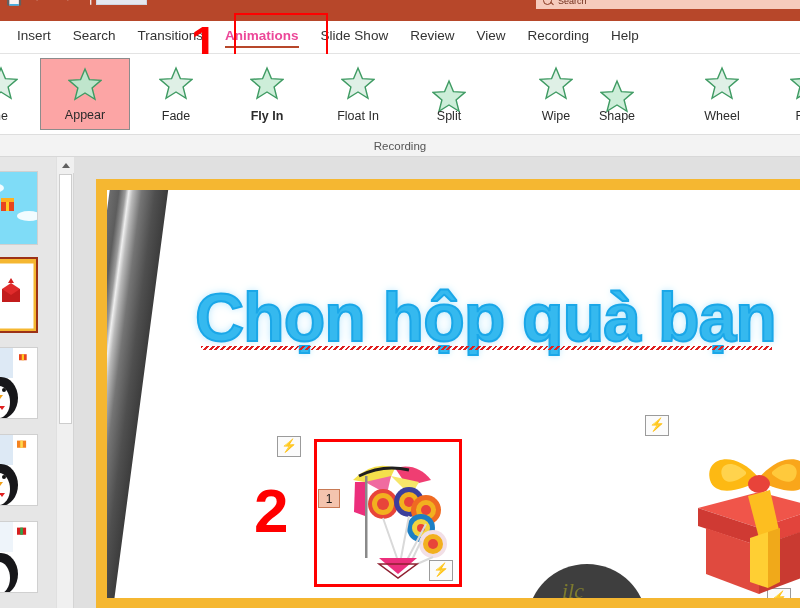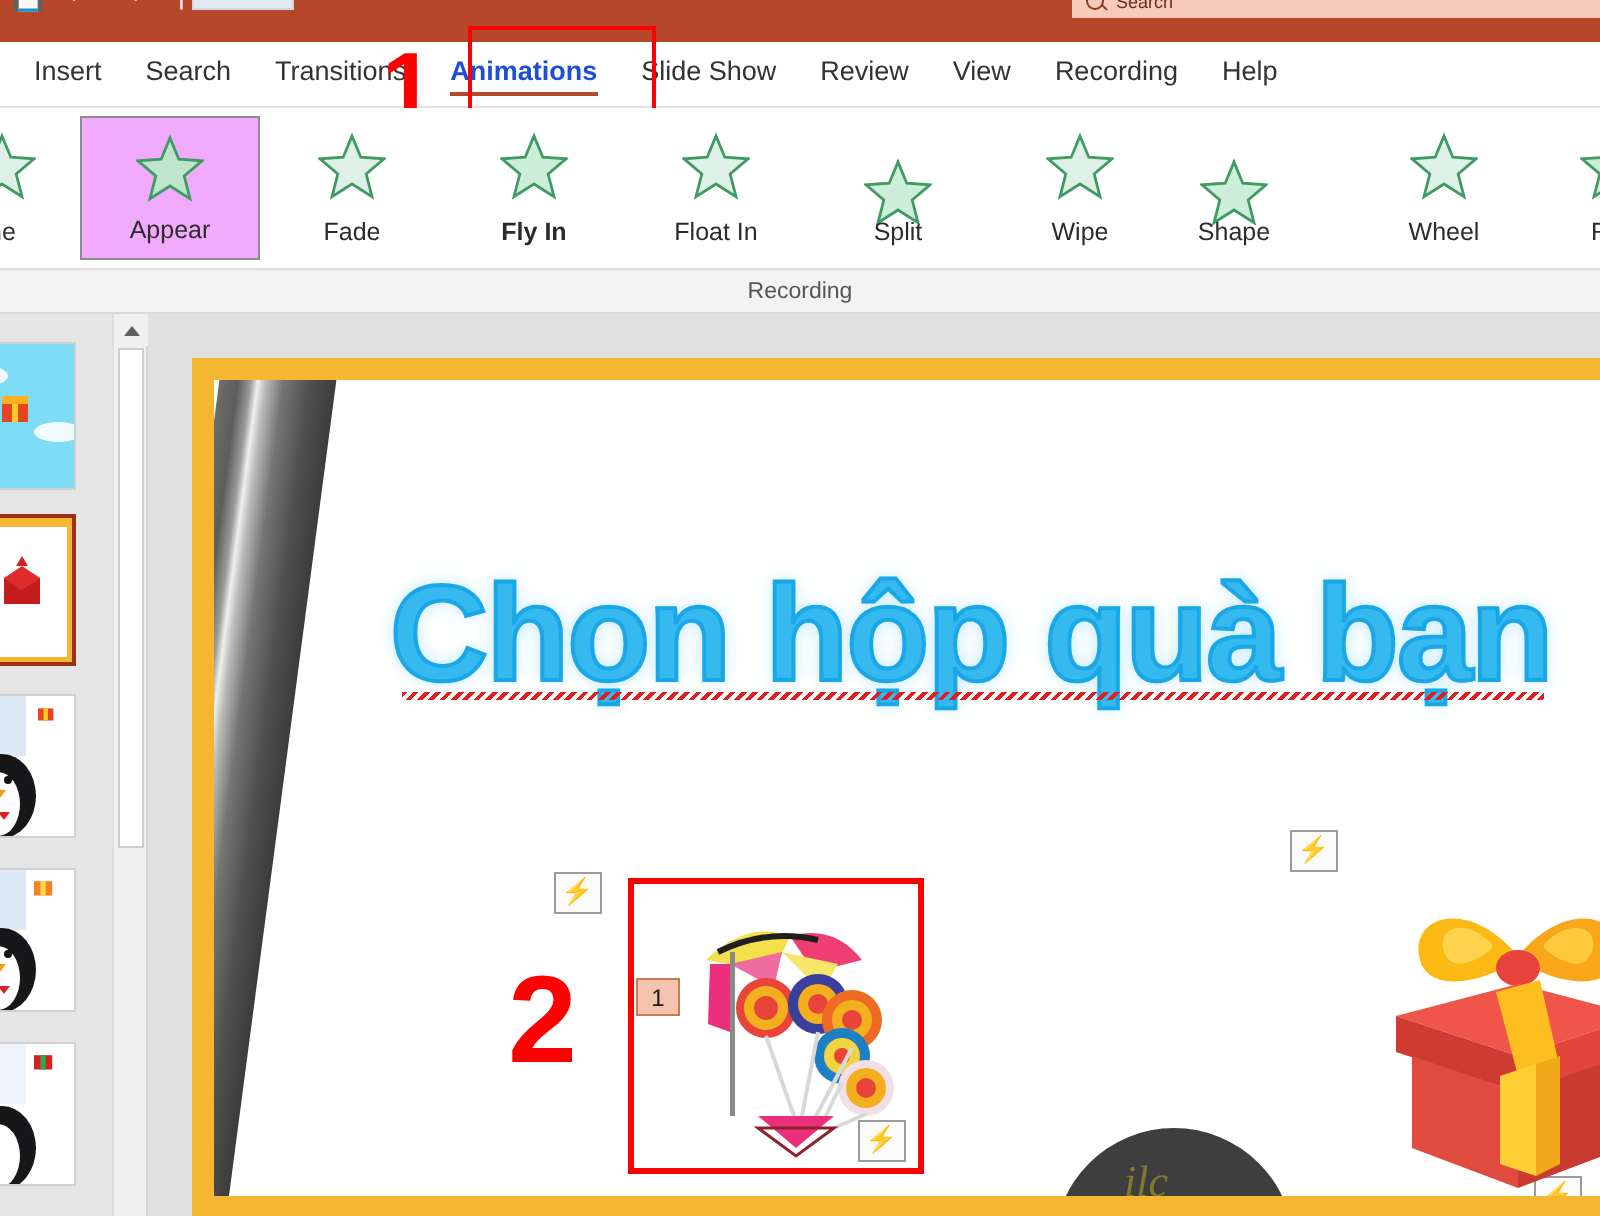--- a/index.html
+++ b/index.html
@@ -47,21 +47,21 @@
     position: absolute; left: 0; top: 21px; width: 800px; height: 33px;
     background: #ffffff; border-bottom: 1px solid #e3e3e3;
   }
   .tabs { display: flex; align-items: flex-end; height: 31px; padding-left: 6px; }
   .tab {
     position: relative;
     font-size: 13.5px; color: #333333;
     padding: 0 11px; height: 33px; line-height: 33px;
     white-space: nowrap; cursor: default;
   }
-  .tab.active { color: #1d4ed8; font-weight: bold; }
+  .tab.active { color: #ec4899; font-weight: bold; }
   .tab.active .underline {
     position: absolute; left: 11px; right: 11px; bottom: 4px;
     height: 2.5px; background: #b7472a;
   }
 
   
   .annot-box {
     position: absolute; border: 2px solid #ff0000; pointer-events: none;
   }
   .annot-num {
@@ -74,21 +74,21 @@
   .ribbon {
     position: absolute; left: 0; top: 54px; width: 800px; height: 81px;
     background: #ffffff; border-bottom: 1px solid #dedede;
   }
   .gallery { position: relative; height: 81px; }
   .anim-item {
     position: absolute; top: 4px; width: 90px; height: 72px;
     display: flex; flex-direction: column; align-items: center; justify-content: flex-start;
     padding-top: 6px;
   }
-  .anim-item.selected { background: #f0abfc; border: 1px solid #8c8c8c; }
+  .anim-item.selected { background: #fca5a5; border: 1px solid #8c8c8c; }
   .anim-label {
     position: absolute; bottom: 7px; left: 0; right: 0;
     text-align: center; font-size: 12.5px; color: #2b2b2b; white-space: nowrap;
   }
   .star { width: 34px; height: 34px; margin-top: 2px; }
 
   .anim-group-label {
     position: absolute; left: 0; top: 135px; width: 800px; height: 22px;
     background: #f3f3f3; border-bottom: 1px solid #d8d8d8;
     font-size: 11.5px; color: #555555; text-align: center; line-height: 22px;
@@ -272,21 +272,21 @@
   <polygon points="17,2 21.4,12.6 33,13.4 24.1,21 27,32.3 17,26 7,32.3 9.9,21 1,13.4 12.6,12.6" fill="#dff0e6" stroke="#3f9b63" stroke-width="1.4"></polygon>
             </svg></span>
           <span class="anim-label">Float In</span>
         </div>
         <div class="anim-item" style="left: 404px; justify-content: center;">
           <span><svg class="star" viewBox="0 0 34 34">
   <polygon points="17,2 21.4,12.6 33,13.4 24.1,21 27,32.3 17,26 7,32.3 9.9,21 1,13.4 12.6,12.6" fill="#cdeed9" stroke="#3f9b63" stroke-width="1.4"></polygon>
             </svg></span>
           <span class="anim-label">Split</span>
         </div>
-        <div class="anim-item" style="left: 495px;">
+        <div class="anim-item" style="left: 511px;">
           <span><svg class="star" viewBox="0 0 34 34">
   <polygon points="17,2 21.4,12.6 33,13.4 24.1,21 27,32.3 17,26 7,32.3 9.9,21 1,13.4 12.6,12.6" fill="#dff0e6" stroke="#3f9b63" stroke-width="1.4"></polygon>
             </svg></span>
           <span class="anim-label">Wipe</span>
         </div>
         <div class="anim-item" style="left: 572px; justify-content: center;">
           <span><svg class="star" viewBox="0 0 34 34">
   <polygon points="17,2 21.4,12.6 33,13.4 24.1,21 27,32.3 17,26 7,32.3 9.9,21 1,13.4 12.6,12.6" fill="#cdeed9" stroke="#3f9b63" stroke-width="1.4"></polygon>
             </svg></span>
           <span class="anim-label">Shape</span>

